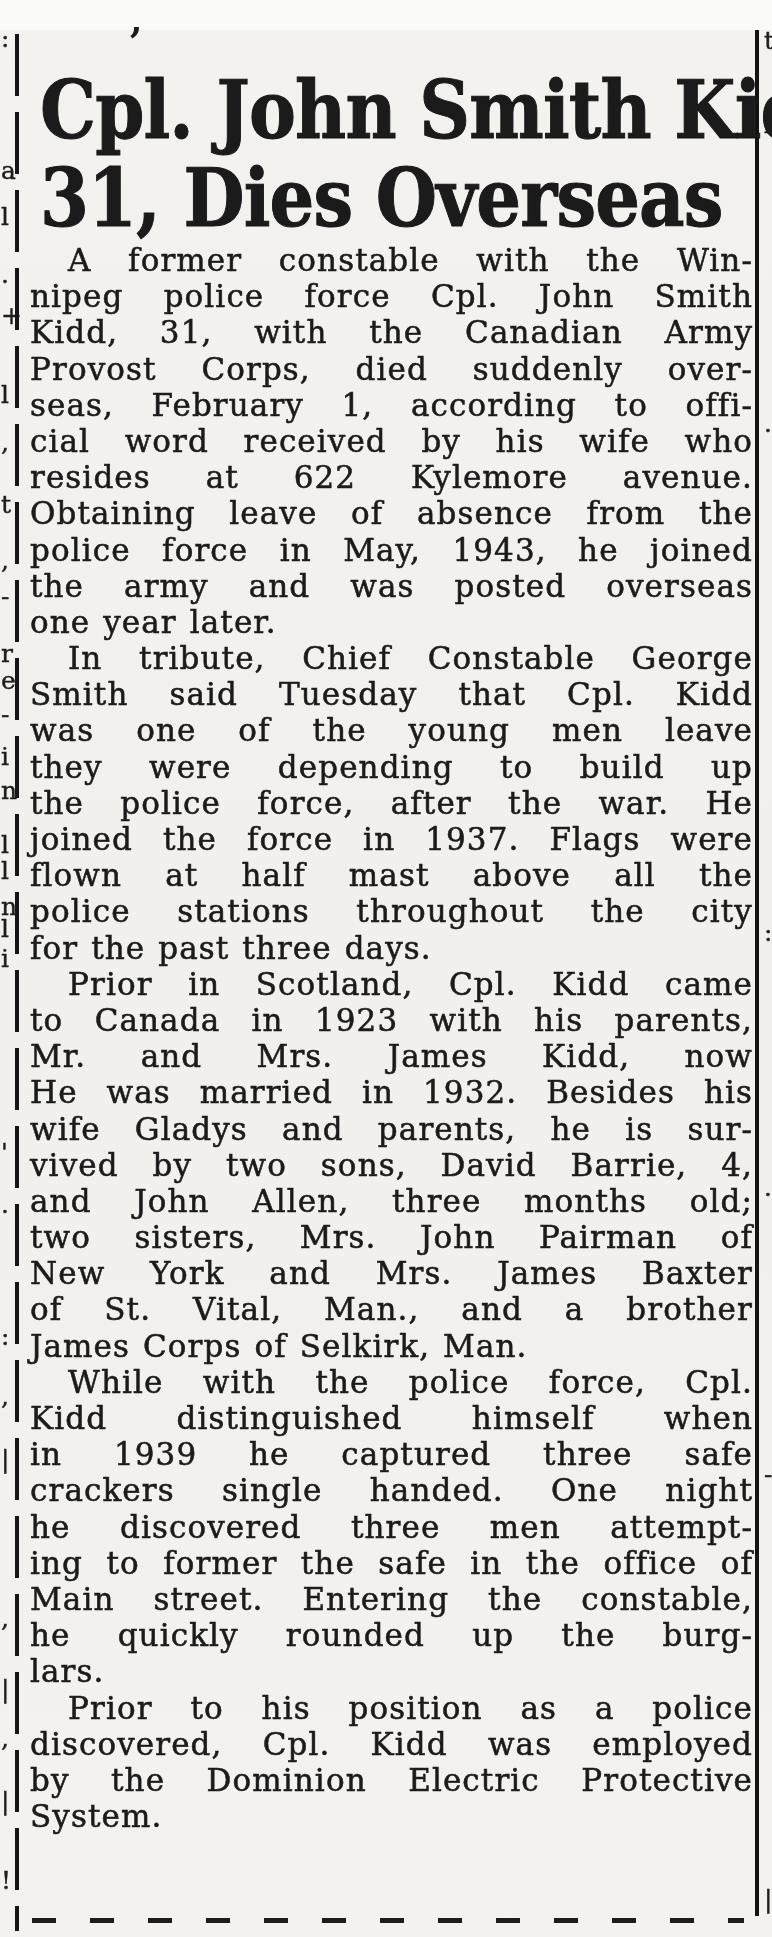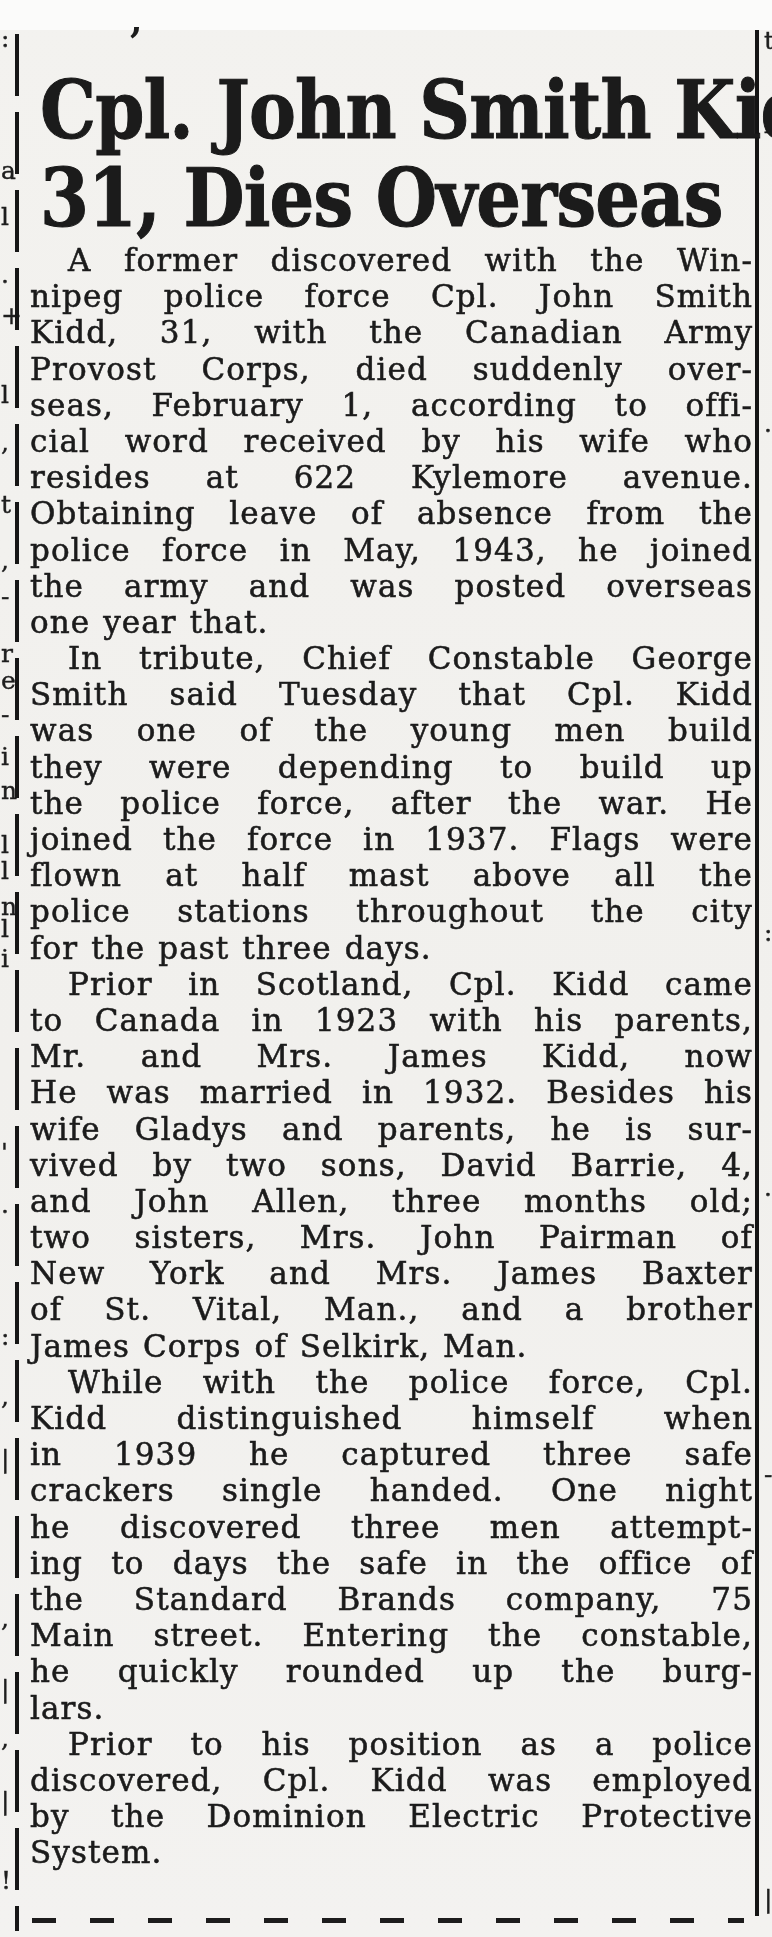--- a/index.html
+++ b/index.html
@@ -89,36 +89,36 @@
   <div class="right-rule"></div>
   <div class="bottom-dashes"></div>
 
   <div class="column">
     <h1 class="headline">
       <span class="hl">Cpl. John Smith Kidd,</span>
       <span class="hl">31, Dies Overseas</span>
     </h1>
     <div class="body">
       <div class="para">
-          <div class="line indent">A former discovered with the Win-</div>
+          <div class="line indent">A former constable with the Win-</div>
           <div class="line">nipeg police force Cpl. John Smith</div>
           <div class="line">Kidd, 31, with the Canadian Army</div>
           <div class="line">Provost Corps, died suddenly over-</div>
           <div class="line">seas, February 1, according to offi-</div>
           <div class="line">cial word received by his wife who</div>
           <div class="line">resides at 622 Kylemore avenue.</div>
           <div class="line">Obtaining leave of absence from the</div>
           <div class="line">police force in May, 1943, he joined</div>
           <div class="line">the army and was posted overseas</div>
-          <div class="line last">one year that.</div>
+          <div class="line last">one year later.</div>
         </div>
       <div class="para">
           <div class="line indent">In tribute, Chief Constable George</div>
           <div class="line">Smith said Tuesday that Cpl. Kidd</div>
-          <div class="line">was one of the young men build</div>
+          <div class="line">was one of the young men leave</div>
           <div class="line">they were depending to build up</div>
           <div class="line">the police force, after the war. He</div>
           <div class="line">joined the force in 1937.  Flags were</div>
           <div class="line">flown at half mast above all the</div>
           <div class="line">police stations throughout the city</div>
           <div class="line last">for the past three days.</div>
         </div>
       <div class="para">
           <div class="line indent">Prior in Scotland, Cpl. Kidd came</div>
           <div class="line">to Canada in 1923 with his parents,</div>
@@ -131,22 +131,21 @@
           <div class="line">New York and Mrs. James Baxter</div>
           <div class="line">of St. Vital, Man., and a brother</div>
           <div class="line last">James Corps of Selkirk, Man.</div>
         </div>
       <div class="para">
           <div class="line indent">While with the police force, Cpl.</div>
           <div class="line">Kidd distinguished himself when</div>
           <div class="line">in 1939 he captured three safe</div>
           <div class="line">crackers single handed. One night</div>
           <div class="line">he discovered three men attempt-</div>
-          <div class="line">ing to days the safe in the office of</div>
-          <div class="line">the Standard Brands company, 75</div>
+          <div class="line">ing to former the safe in the office of</div>
           <div class="line">Main street.  Entering the constable,</div>
           <div class="line">he quickly rounded up the burg-</div>
           <div class="line last">lars.</div>
         </div>
       <div class="para">
           <div class="line indent">Prior to his position as a police</div>
           <div class="line">discovered, Cpl. Kidd was employed</div>
           <div class="line">by the Dominion Electric Protective</div>
           <div class="line last">System.</div>
         </div>

